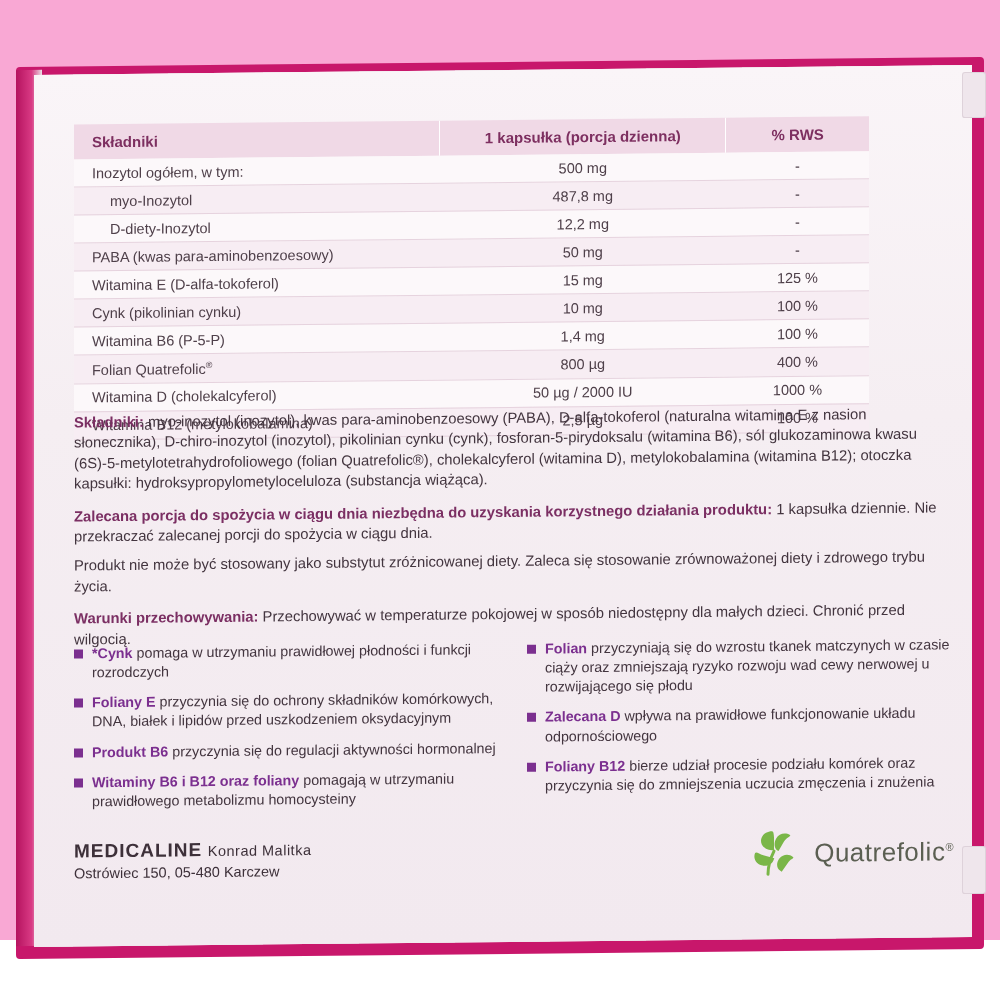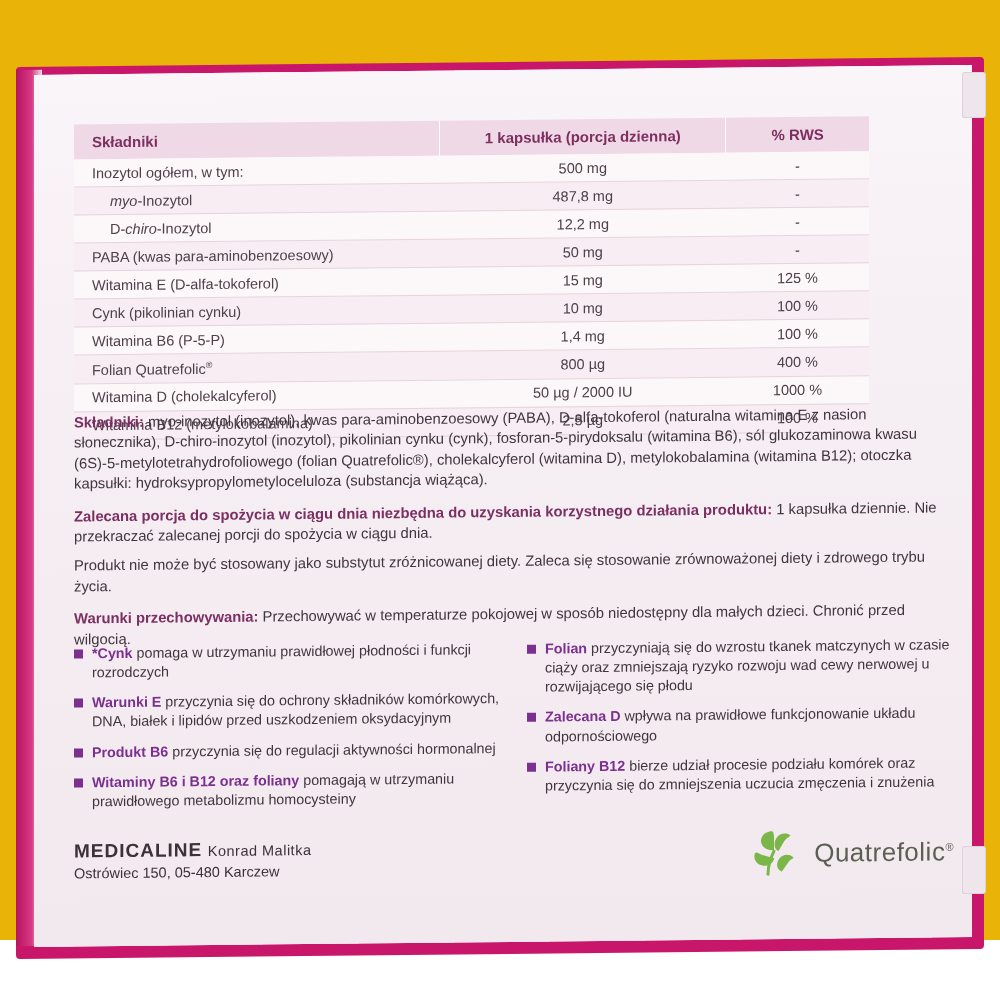--- a/index.html
+++ b/index.html
@@ -11,21 +11,21 @@
     width: 1000px;
     height: 1000px;
     font-family: "Liberation Sans", sans-serif;
     overflow: hidden;
   }
 
   #stage {
     position: relative;
     width: 1000px;
     height: 940px;
-    background: #eab308;
+    background: #f9a8d4;
   }
 
   
   .box-outer {
     position: absolute;
     left: 16px;
     top: 62px;
     width: 968px;
     height: 892px;
     background: #c8176b;
@@ -110,21 +110,21 @@
     white-space: nowrap;
   }
   table.nutri tbody td.name {
     text-align: left;
     padding-left: 18px;
   }
   table.nutri tbody tr:nth-child(even) { background: #f7edf3; }
   table.nutri tbody tr:nth-child(odd)  { background: #fcf8fa; }
   table.nutri tbody tr:last-child td { border-bottom: 1px solid #e6d3de; }
   .indent1 { padding-left: 36px !important; }
-  .ital { font-style: italic; }
+  .ital { }
   .sup { font-size: 9px; vertical-align: super; }
   .rws-note-pos { position: absolute; left: 862px; top: 300px; }
 
   
   .paras {
     position: absolute;
     left: 40px;
     top: 338px;
     width: 868px;
     font-size: 14.8px;
@@ -227,21 +227,21 @@
             <td class="name">Inozytol ogółem, w tym:</td>
             <td>500 mg</td>
             <td>-</td>
           </tr>
           <tr>
             <td class="name indent1"><span class="ital">myo</span>-Inozytol</td>
             <td>487,8 mg</td>
             <td>-</td>
           </tr>
           <tr>
-            <td class="name indent1">D-<span class="ital">chiro</span>-Inozytol</td>
+            <td class="name indent1">D-<span class="ital">diety</span>-Inozytol</td>
             <td>12,2 mg</td>
             <td>-</td>
           </tr>
           <tr>
             <td class="name">PABA (kwas para-aminobenzoesowy)</td>
             <td>50 mg</td>
             <td>-</td>
           </tr>
           <tr>
             <td class="name">Witamina E (D-alfa-tokoferol)</td>
@@ -295,21 +295,21 @@
     </div>
 
     <div class="bullets">
       <div class="bul-col">
         <div class="bul">
           <span class="sq"></span>
           <span><b>*Cynk</b><span> pomaga w utrzymaniu prawidłowej płodności i funkcji rozrodczych</span></span>
         </div>
         <div class="bul">
           <span class="sq"></span>
-          <span><b>Warunki E</b><span> przyczynia się do ochrony składników komórkowych, DNA, białek i lipidów przed uszkodzeniem oksydacyjnym</span></span>
+          <span><b>Foliany E</b><span> przyczynia się do ochrony składników komórkowych, DNA, białek i lipidów przed uszkodzeniem oksydacyjnym</span></span>
         </div>
         <div class="bul">
           <span class="sq"></span>
           <span><b>Produkt B6</b><span> przyczynia się do regulacji aktywności hormonalnej</span></span>
         </div>
         <div class="bul">
           <span class="sq"></span>
           <span><b>Witaminy B6 i B12 oraz foliany</b><span> pomagają w utrzymaniu prawidłowego metabolizmu homocysteiny</span></span>
         </div>
       </div>

